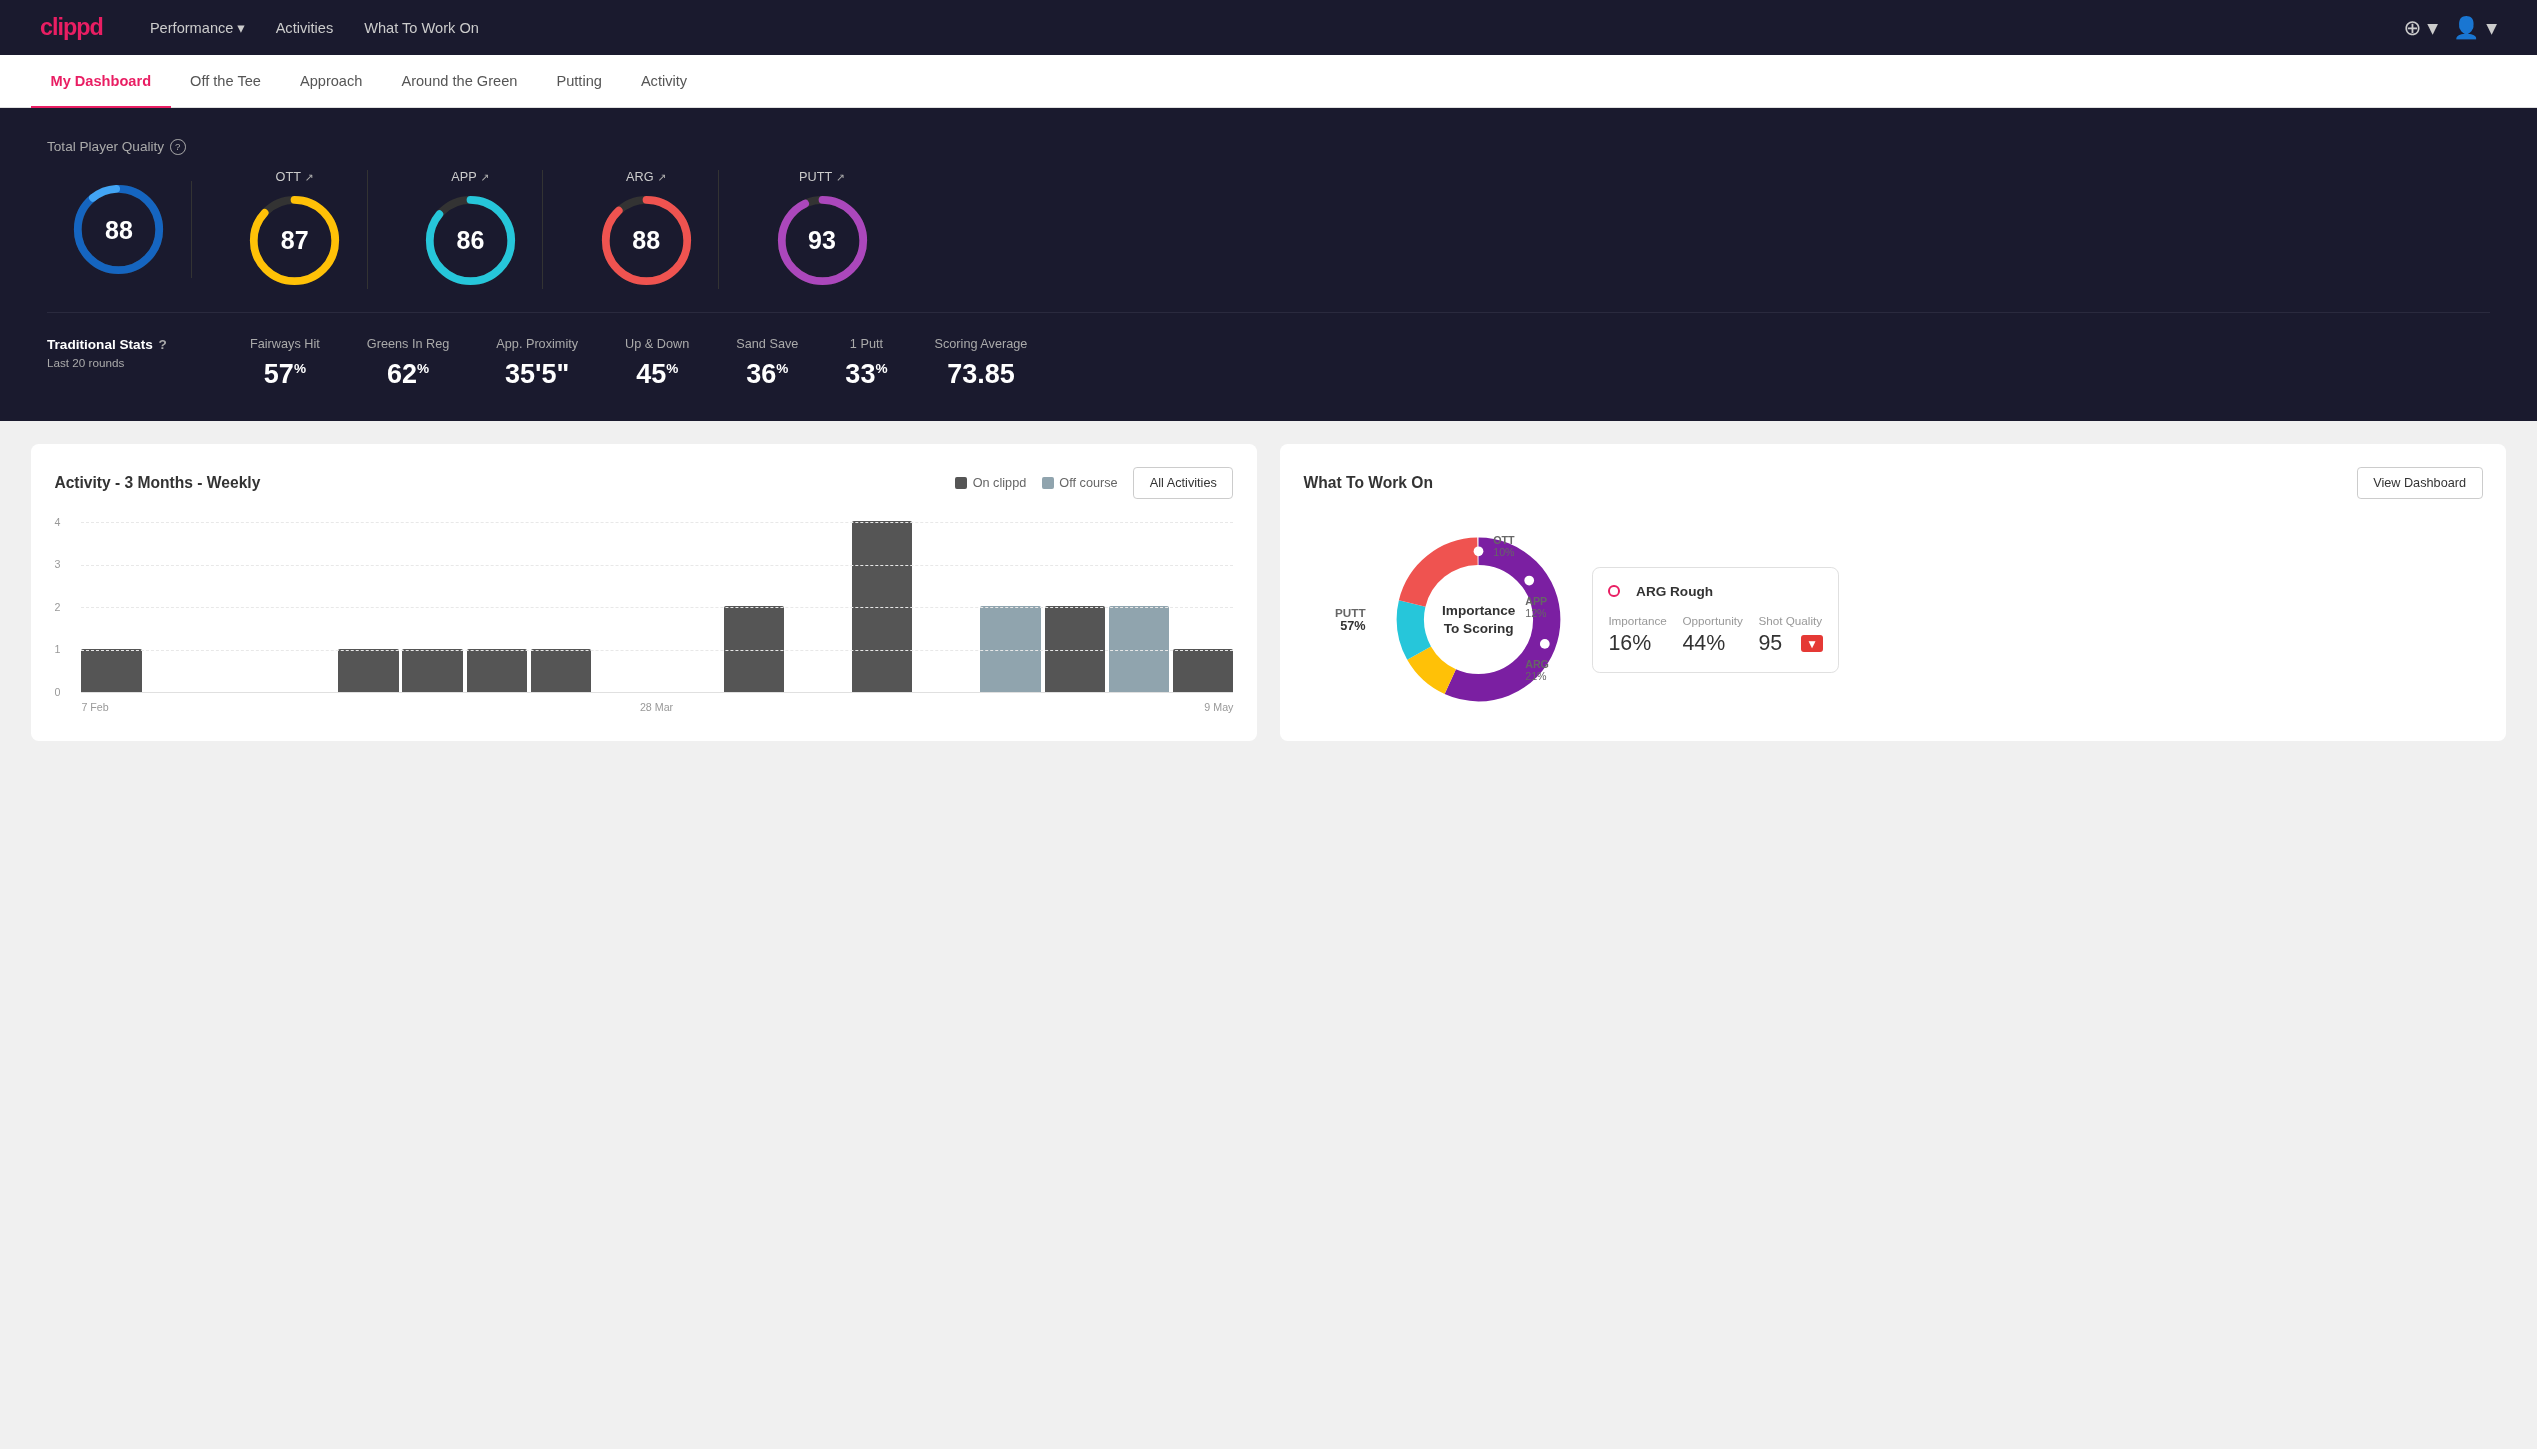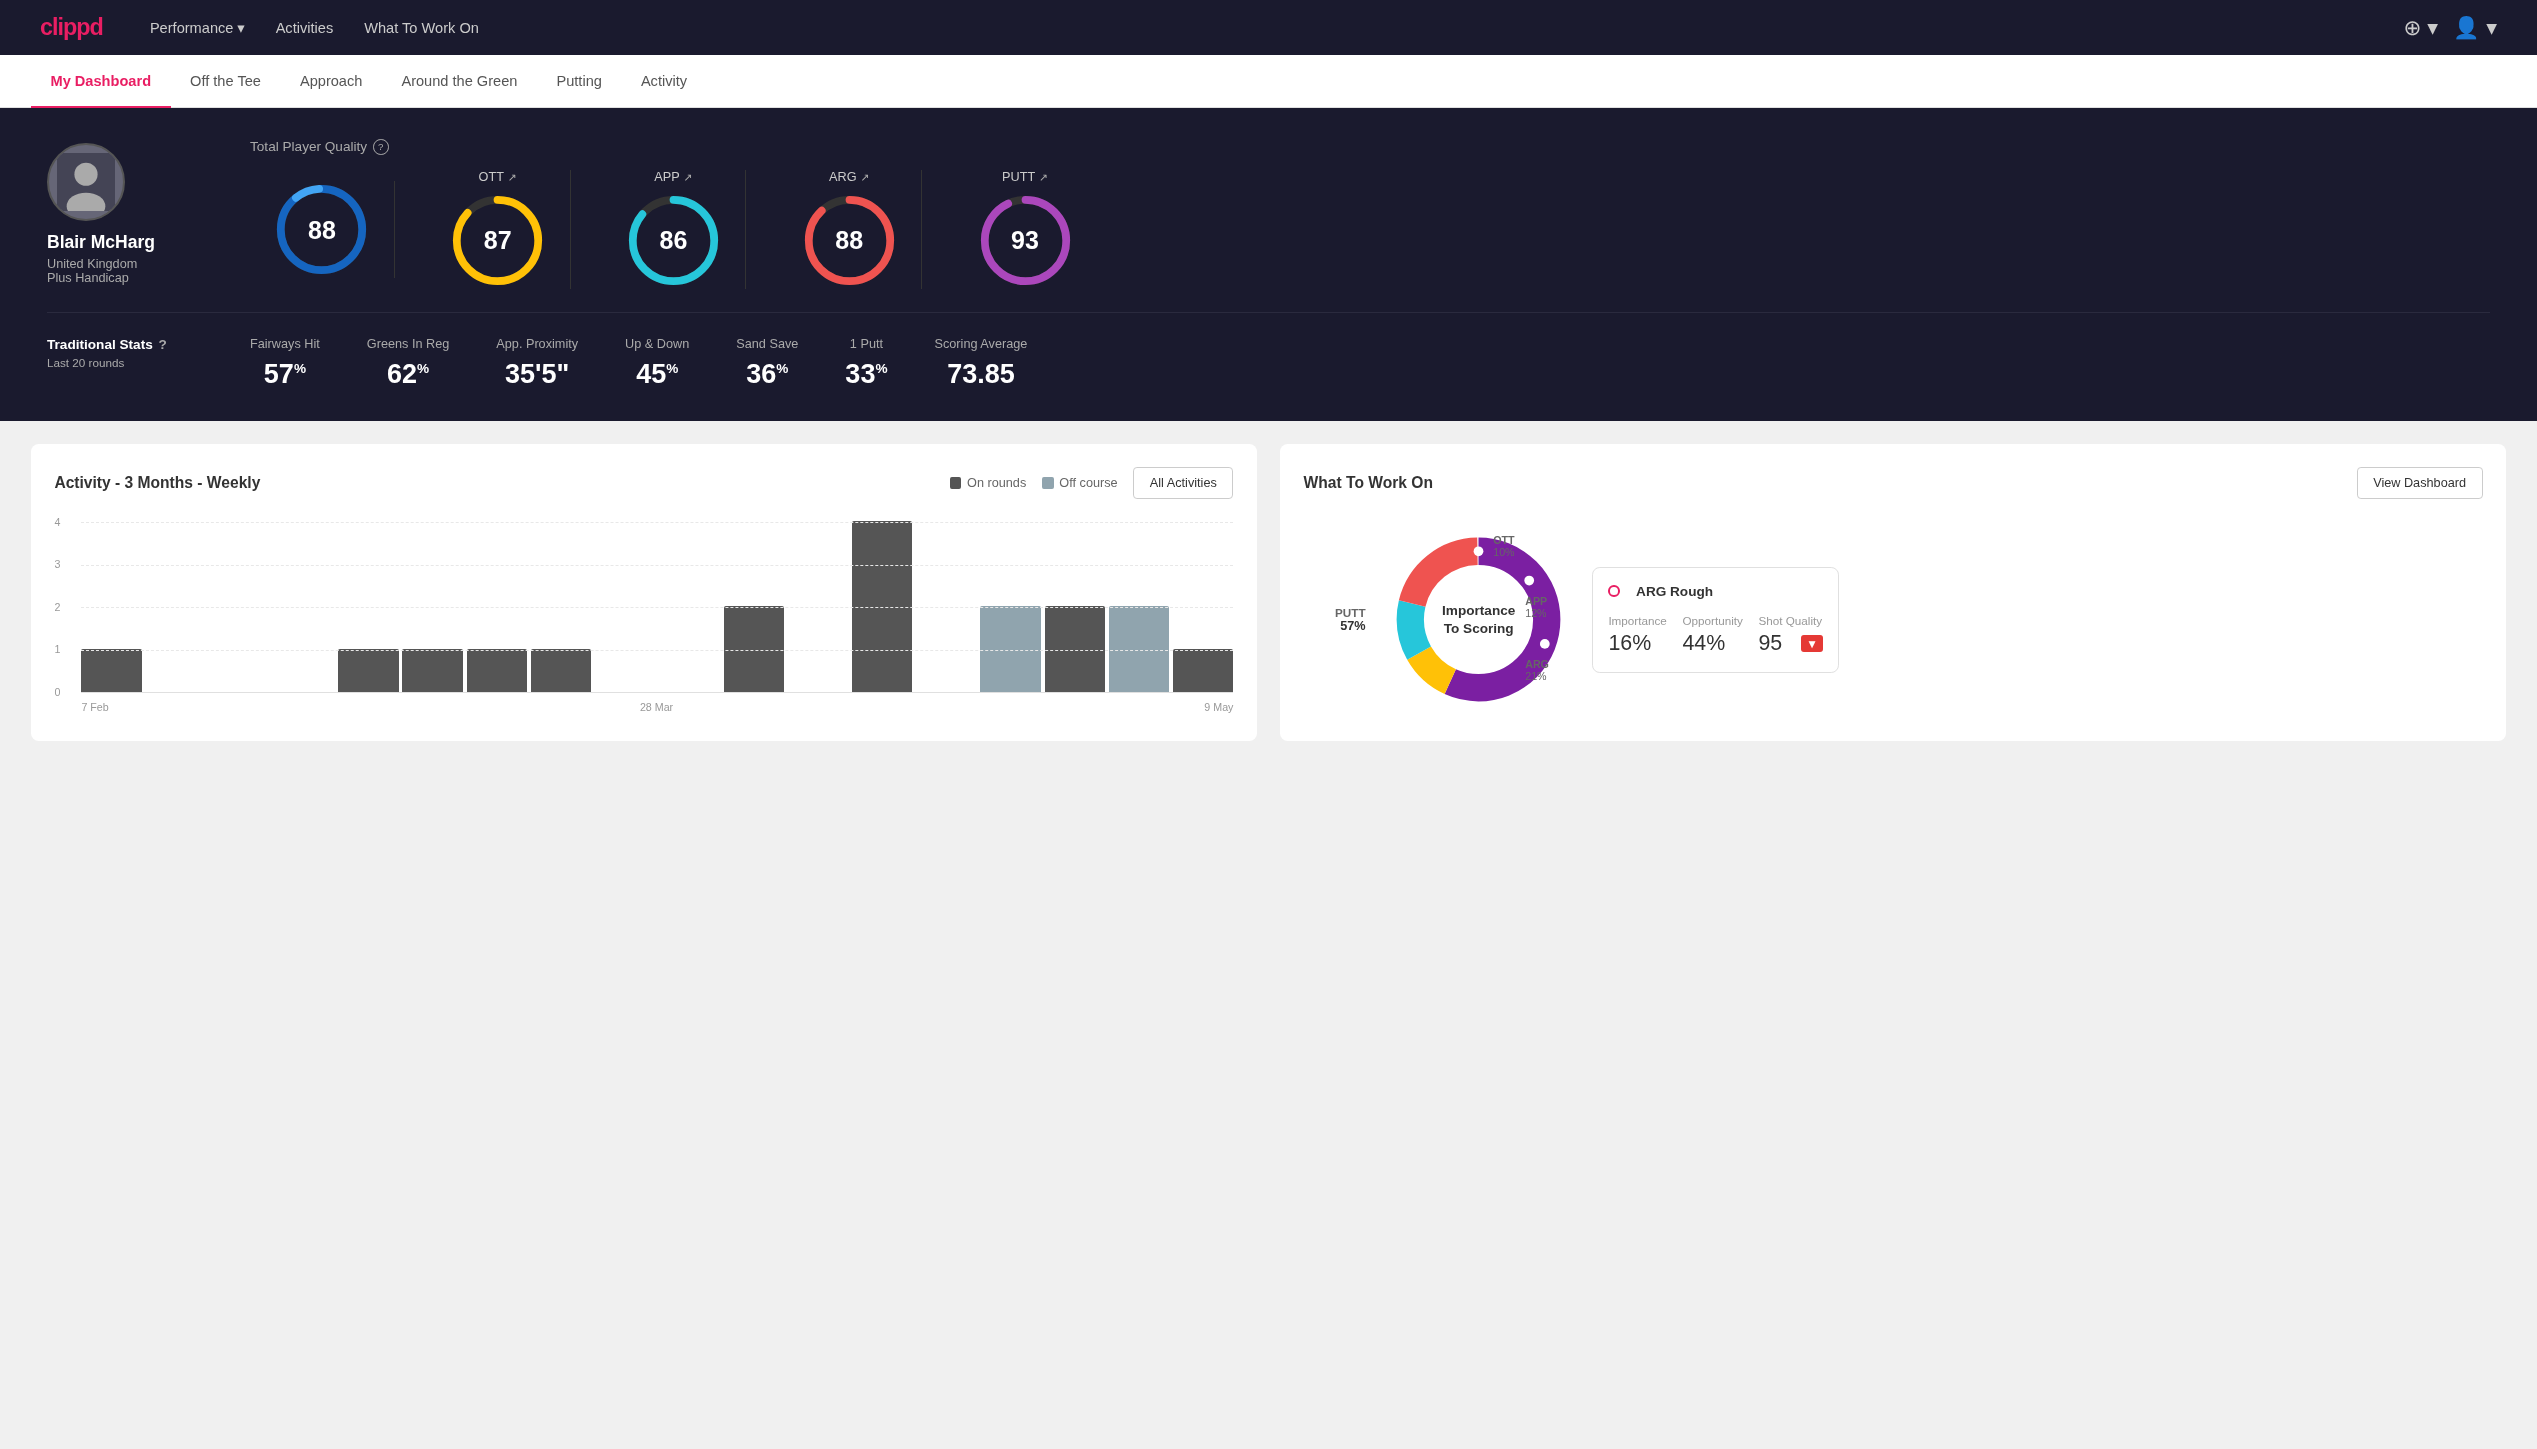--- a/index.html
+++ b/index.html
@@ -332,32 +332,20 @@
   <div class="tab-item">Off the Tee</div>
   <div class="tab-item">Approach</div>
   <div class="tab-item">Around the Green</div>
   <div class="tab-item">Putting</div>
   <div class="tab-item">Activity</div>
 </div>
 
 <div class="hero">
   <div class="hero-top">
 
-    <div class="player-info">
-      <div class="avatar">
-        <svg width="58" height="58" viewBox="0 0 60 60">
-          <rect width="60" height="60" fill="#445"></rect>
-          <circle cx="30" cy="22" r="12" fill="#aaa"></circle>
-          <ellipse cx="30" cy="55" rx="20" ry="14" fill="#aaa"></ellipse>
-        </svg>
-      </div>
-      <div class="player-name">Blair McHarg</div>
-      <div class="player-country">United Kingdom</div>
-      <div class="player-handicap">Plus Handicap</div>
-    </div>
 
     <div class="quality-section">
       <div class="quality-label">
         <span>Total Player Quality</span>
         <span class="help-icon">?</span>
       </div>
       <div class="scores-row">
 
         <div class="score-card">
           <div class="circle-container">
@@ -472,21 +460,21 @@
 
 <div class="bottom-section">
 
   <div class="activity-card">
     <div class="card-header">
       <div class="card-title">Activity - 3 Months - Weekly</div>
       <div style="display:flex;align-items:center;gap:15.6px;">
         <div class="legend">
           <div class="legend-item">
             <span class="legend-dot" style="background:#555;"></span>
-            <span>On rounds</span>
+            <span>On clippd</span>
           </div>
           <div class="legend-item">
             <span class="legend-dot" style="background:#90a4ae;"></span>
             <span>Off course</span>
           </div>
         </div>
         <button class="all-activities-btn">All Activities</button>
       </div>
     </div>
 

